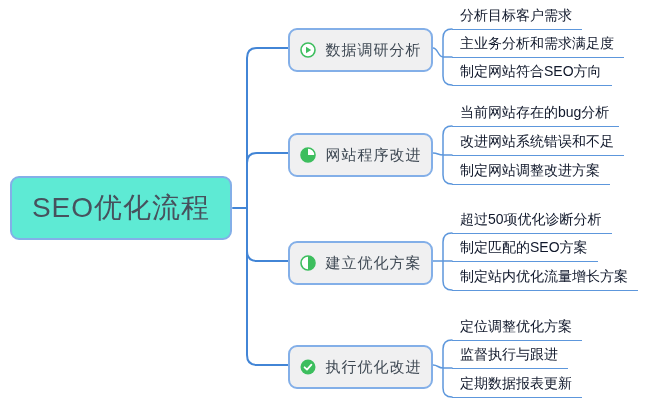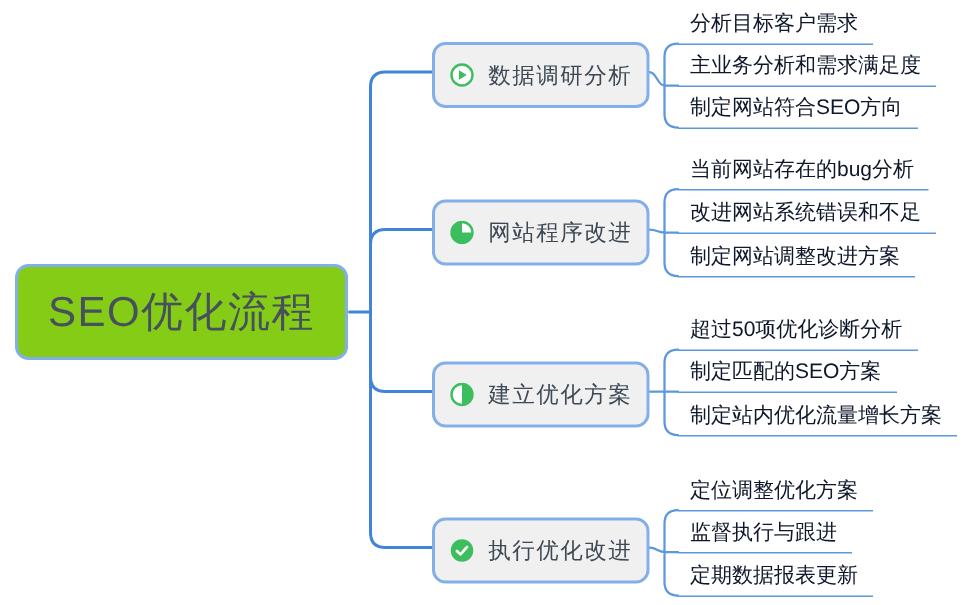--- a/index.html
+++ b/index.html
@@ -12,21 +12,21 @@
   }
   .connectors{position:absolute;left:0;top:0;pointer-events:none;}
   .node{
     position:absolute;
     box-sizing:border-box;
     display:flex;align-items:center;justify-content:center;
     border-radius:9px;
   }
   .root-node{
     left:10px;top:176px;width:222px;height:64px;
-    background:#84cc16;
+    background:#5eead4;
     border:2px solid #83afe8;
     font-size:28px;color:#47515d;
     letter-spacing:1px;
     cursor:pointer;
     justify-content:center;
   }
   .branch-node{
     left:288px;width:145px;height:44px;
     background:#f0f0f1;
     border:2px solid #83afe8;

